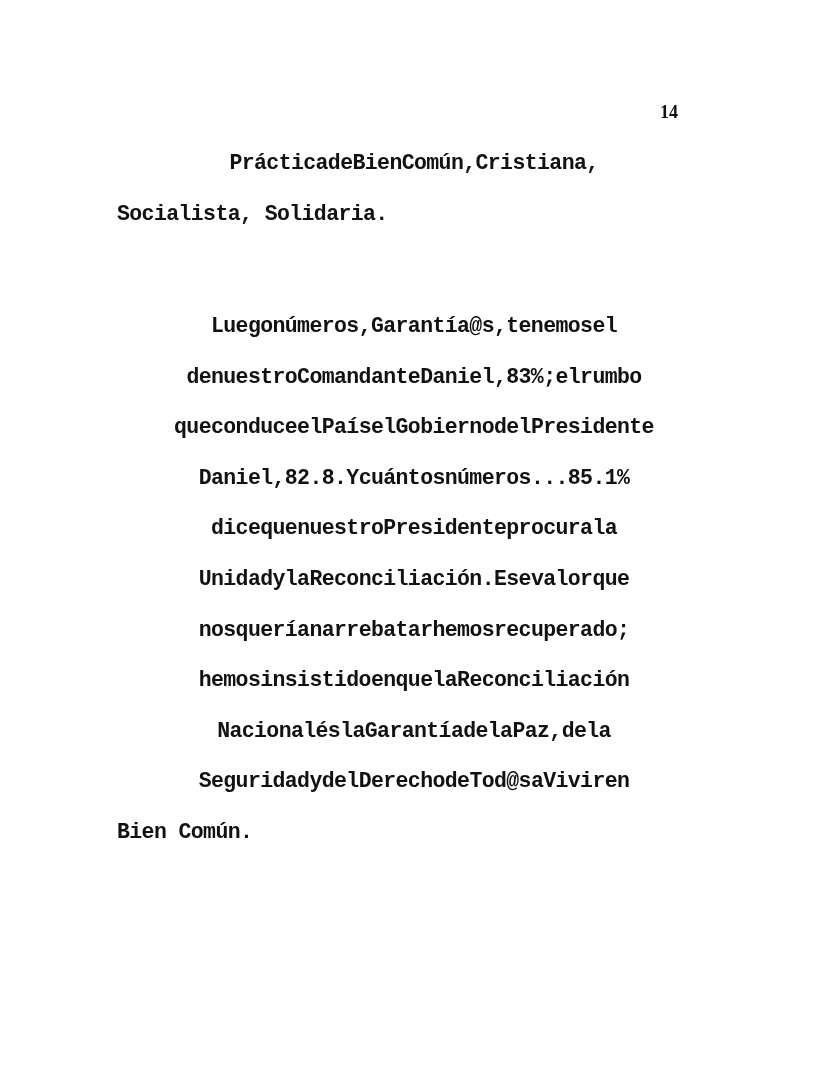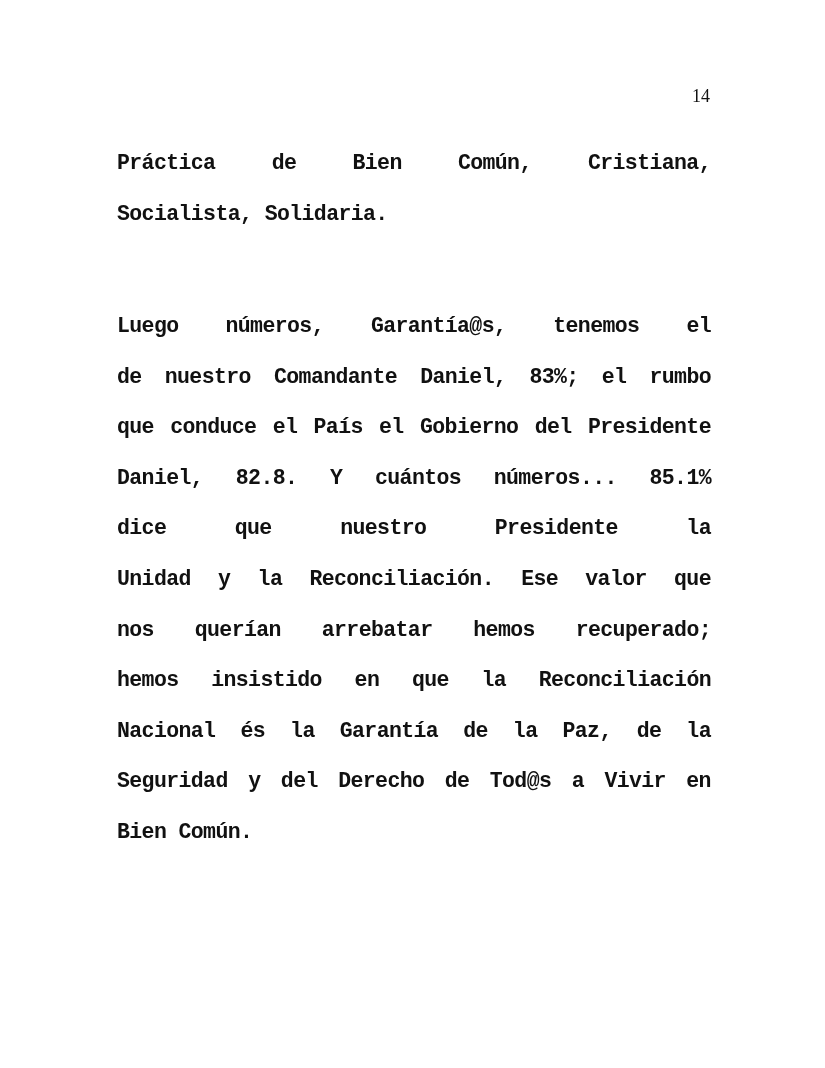--- a/index.html
+++ b/index.html
@@ -9,43 +9,41 @@
     }
     body {
       width: 825px;
       height: 1068px;
       position: relative;
       overflow: hidden;
       color: #111111;
     }
     .page-number {
       position: absolute;
-      top: 86px;
+      top: 102px;
       left: 660px;
       width: 50px;
-      text-align: right;
       font-family: "Liberation Serif", serif;
-      font-weight: normal;
+      font-weight: bold;
       font-size: 18px;
     }
     .body-text {
       position: absolute;
       left: 117px;
       width: 594px;
       font-family: "Liberation Mono", monospace;
       font-weight: bold;
       font-size: 21.5px;
       letter-spacing: -0.6px;
     }
     .line-justify {
       display: flex;
-      justify-content: space-between;
+      justify-content: center;
       height: 50.6px;
       line-height: 50.6px;
-      gap: 12px;
     }
     .line-left {
       display: block;
       height: 50.6px;
       line-height: 50.6px;
       white-space: pre;
     }
     .w { white-space: pre; }
     #para1 { top: 138px; }
     #para2 { top: 301px; font-family: Liberation Mono, monospace; }
@@ -98,20 +96,21 @@
       <span class="w">Y</span>
       <span class="w">cuántos</span>
       <span class="w">números...</span>
       <span class="w">85.1%</span>
     </div>
     <div class="line-justify">
       <span class="w">dice</span>
       <span class="w">que</span>
       <span class="w">nuestro</span>
       <span class="w">Presidente</span>
+      <span class="w">procura</span>
       <span class="w">la</span>
     </div>
     <div class="line-justify">
       <span class="w">Unidad</span>
       <span class="w">y</span>
       <span class="w">la</span>
       <span class="w">Reconciliación.</span>
       <span class="w">Ese</span>
       <span class="w">valor</span>
       <span class="w">que</span>

